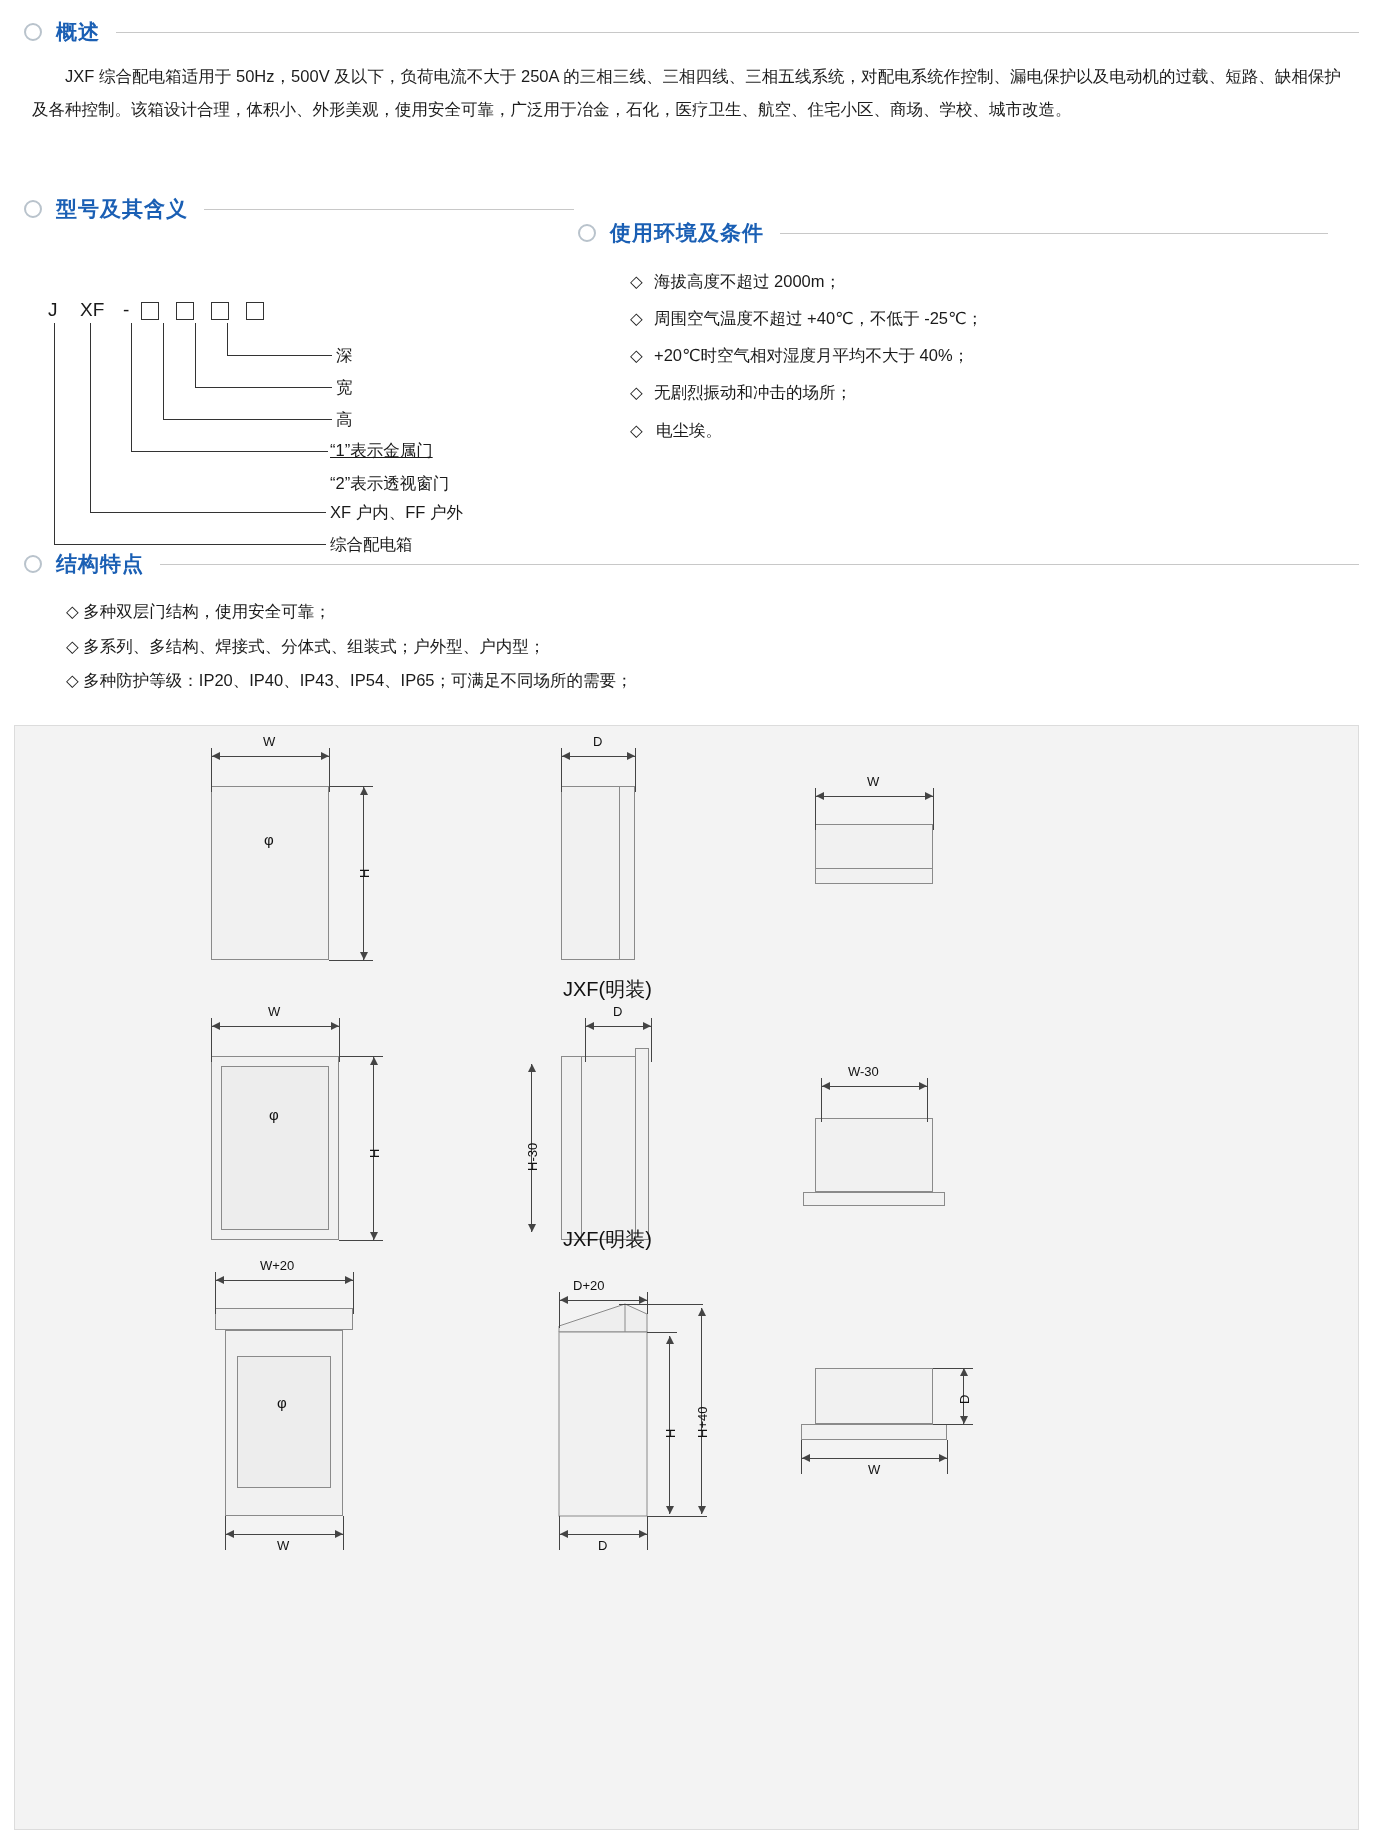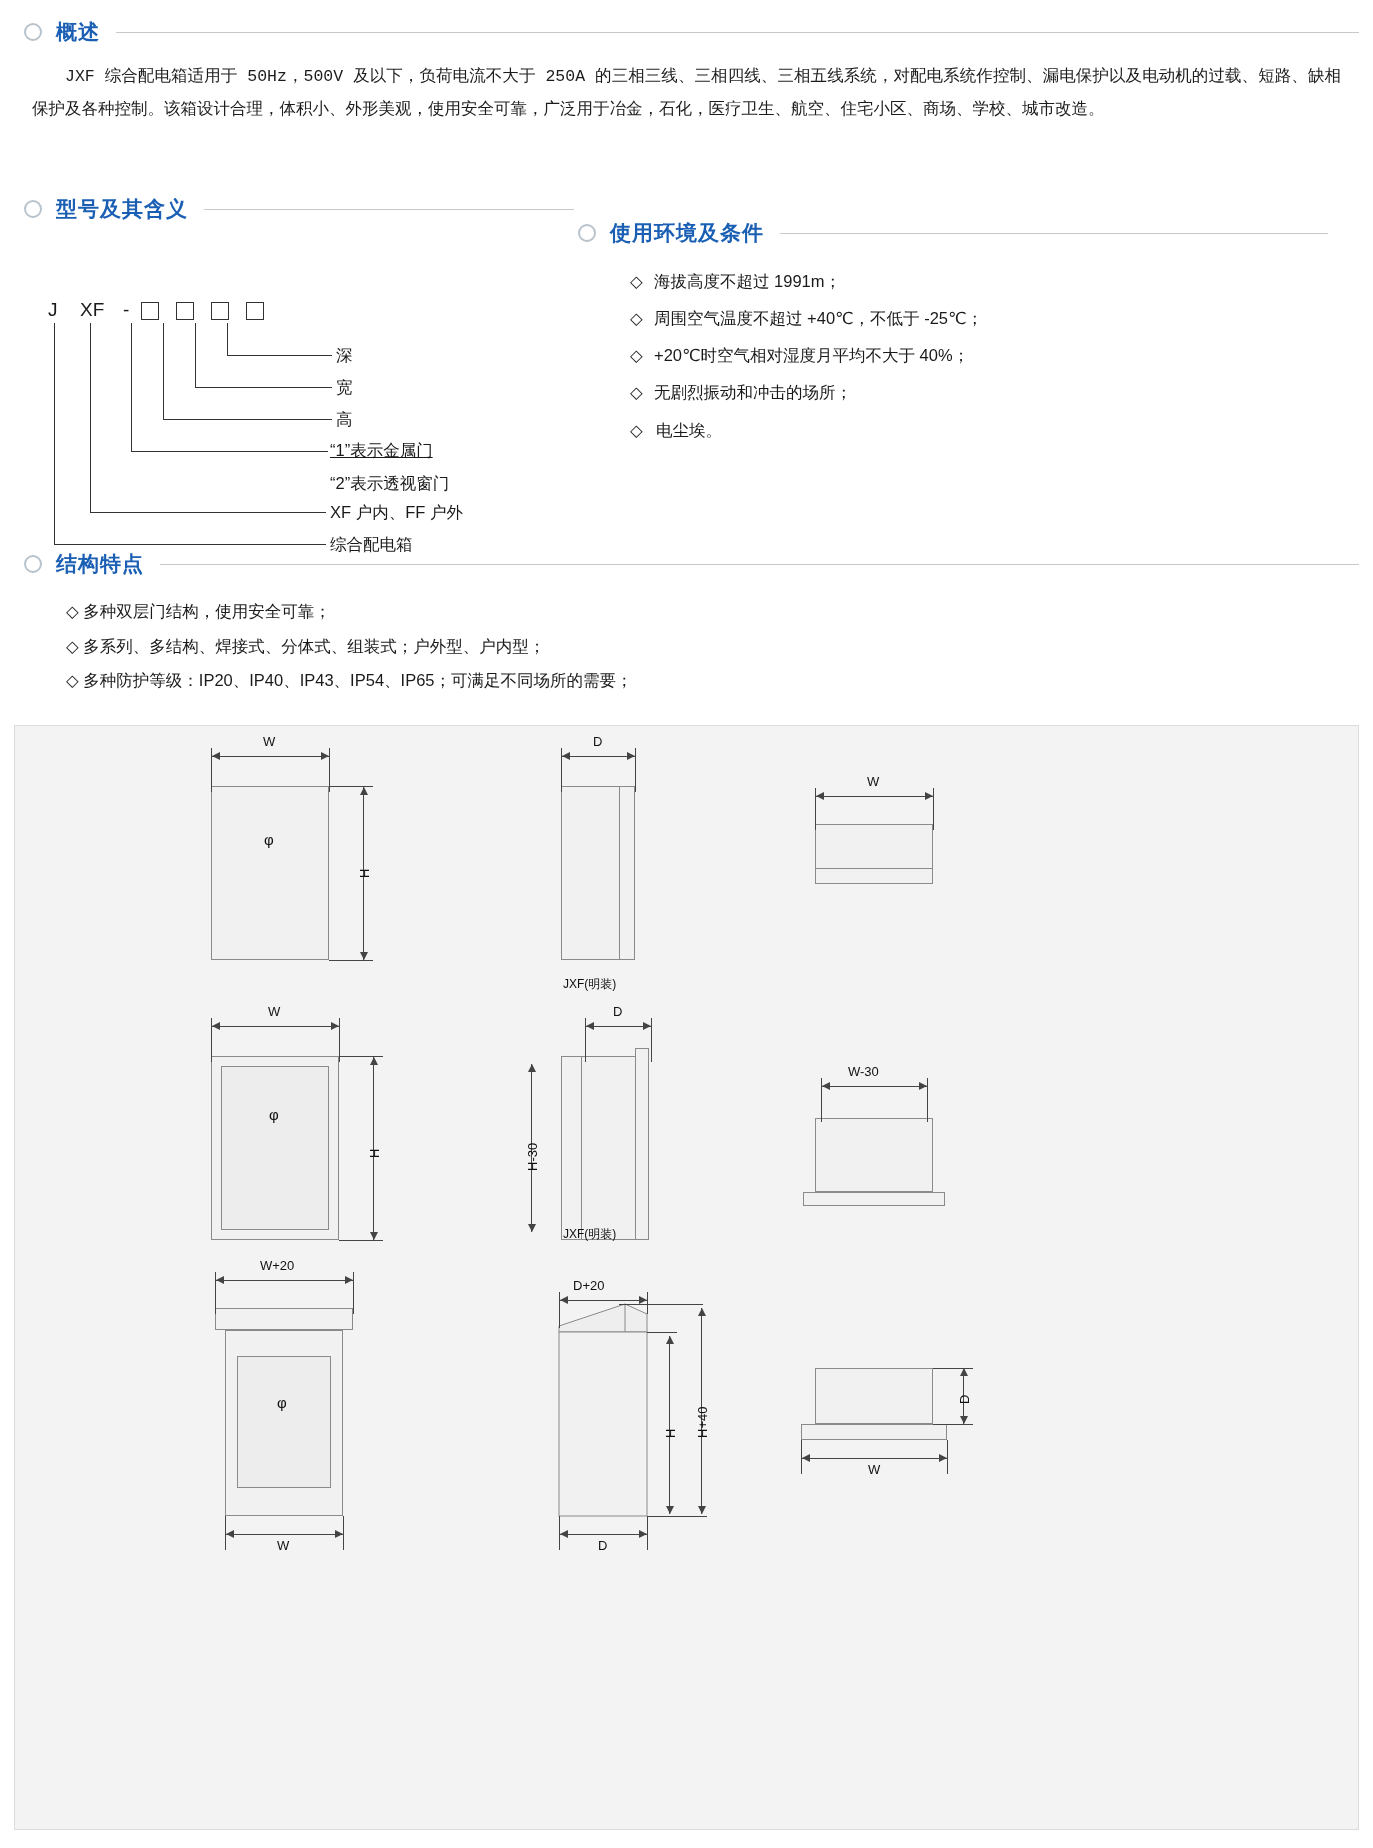--- a/index.html
+++ b/index.html
@@ -48,21 +48,20 @@
     margin-left: 16px;
     margin-right: 0;
   }
 
   
   .body-text {
     font-size: 16.5px;
     line-height: 2.0;
     color: #1c1c1c;
     text-align: justify;
-    font-family: Liberation Mono, monospace;
   }
 
   
   .block-overview {
     position: absolute;
     left: 14px; top: 18px;
     width: 1345px;
   }
   .overview-p {
     margin: 14px 18px 0 18px;
@@ -185,21 +184,21 @@
     color: #111;
     white-space: nowrap;
     font-family: "Liberation Sans", sans-serif;
   }
   .dimtext.rot {
     transform: rotate(-90deg);
     transform-origin: left top;
   }
   .caption {
     position: absolute;
-    font-size: 12px;
+    font-size: 20px;
     color: #111;
     white-space: nowrap;
   }
   .arrow-l, .arrow-r, .arrow-u, .arrow-d {
     position: absolute;
     width: 0; height: 0;
   }
   .arrow-l { border-top: 4px solid transparent; border-bottom: 4px solid transparent; border-right: 8px solid #444; }
   .arrow-r { border-top: 4px solid transparent; border-bottom: 4px solid transparent; border-left: 8px solid #444; }
   .arrow-u { border-left: 4px solid transparent; border-right: 4px solid transparent; border-bottom: 8px solid #444; }
@@ -274,21 +273,21 @@
 
   <div class="block-env">
     <div class="sec-head">
       <div class="ring"></div>
       <div class="title">使用环境及条件</div>
       <div class="rule"></div>
     </div>
     <ul class="env-list">
       <li>
         <span class="dia">◇</span>
-        <span class="cont">海拔高度不超过 1991m；</span>
+        <span class="cont">海拔高度不超过 2000m；</span>
       </li>
       <li>
         <span class="dia">◇</span>
         <span class="cont">周围空气温度不超过 +40℃，不低于 -25℃；</span>
       </li>
       <li>
         <span class="dia">◇</span>
         <span class="cont">+20℃时空气相对湿度月平均不大于 40%；</span>
       </li>
       <li>

